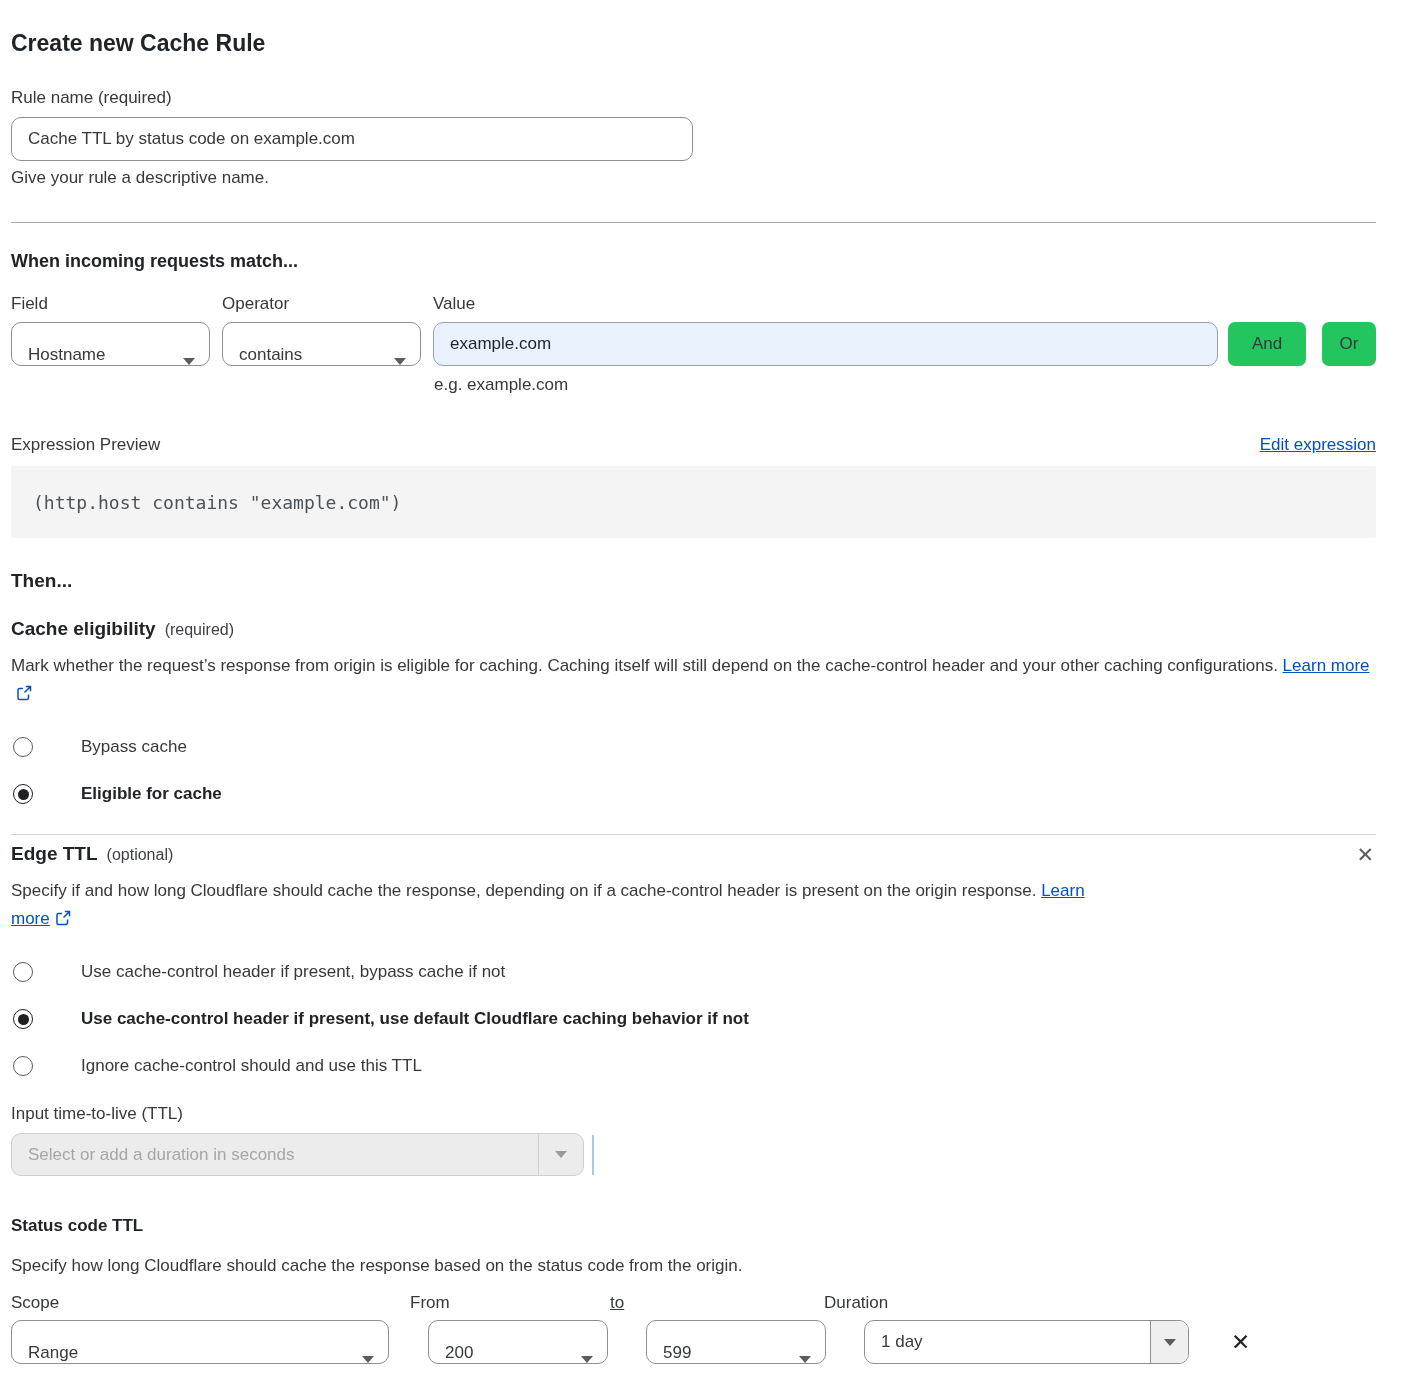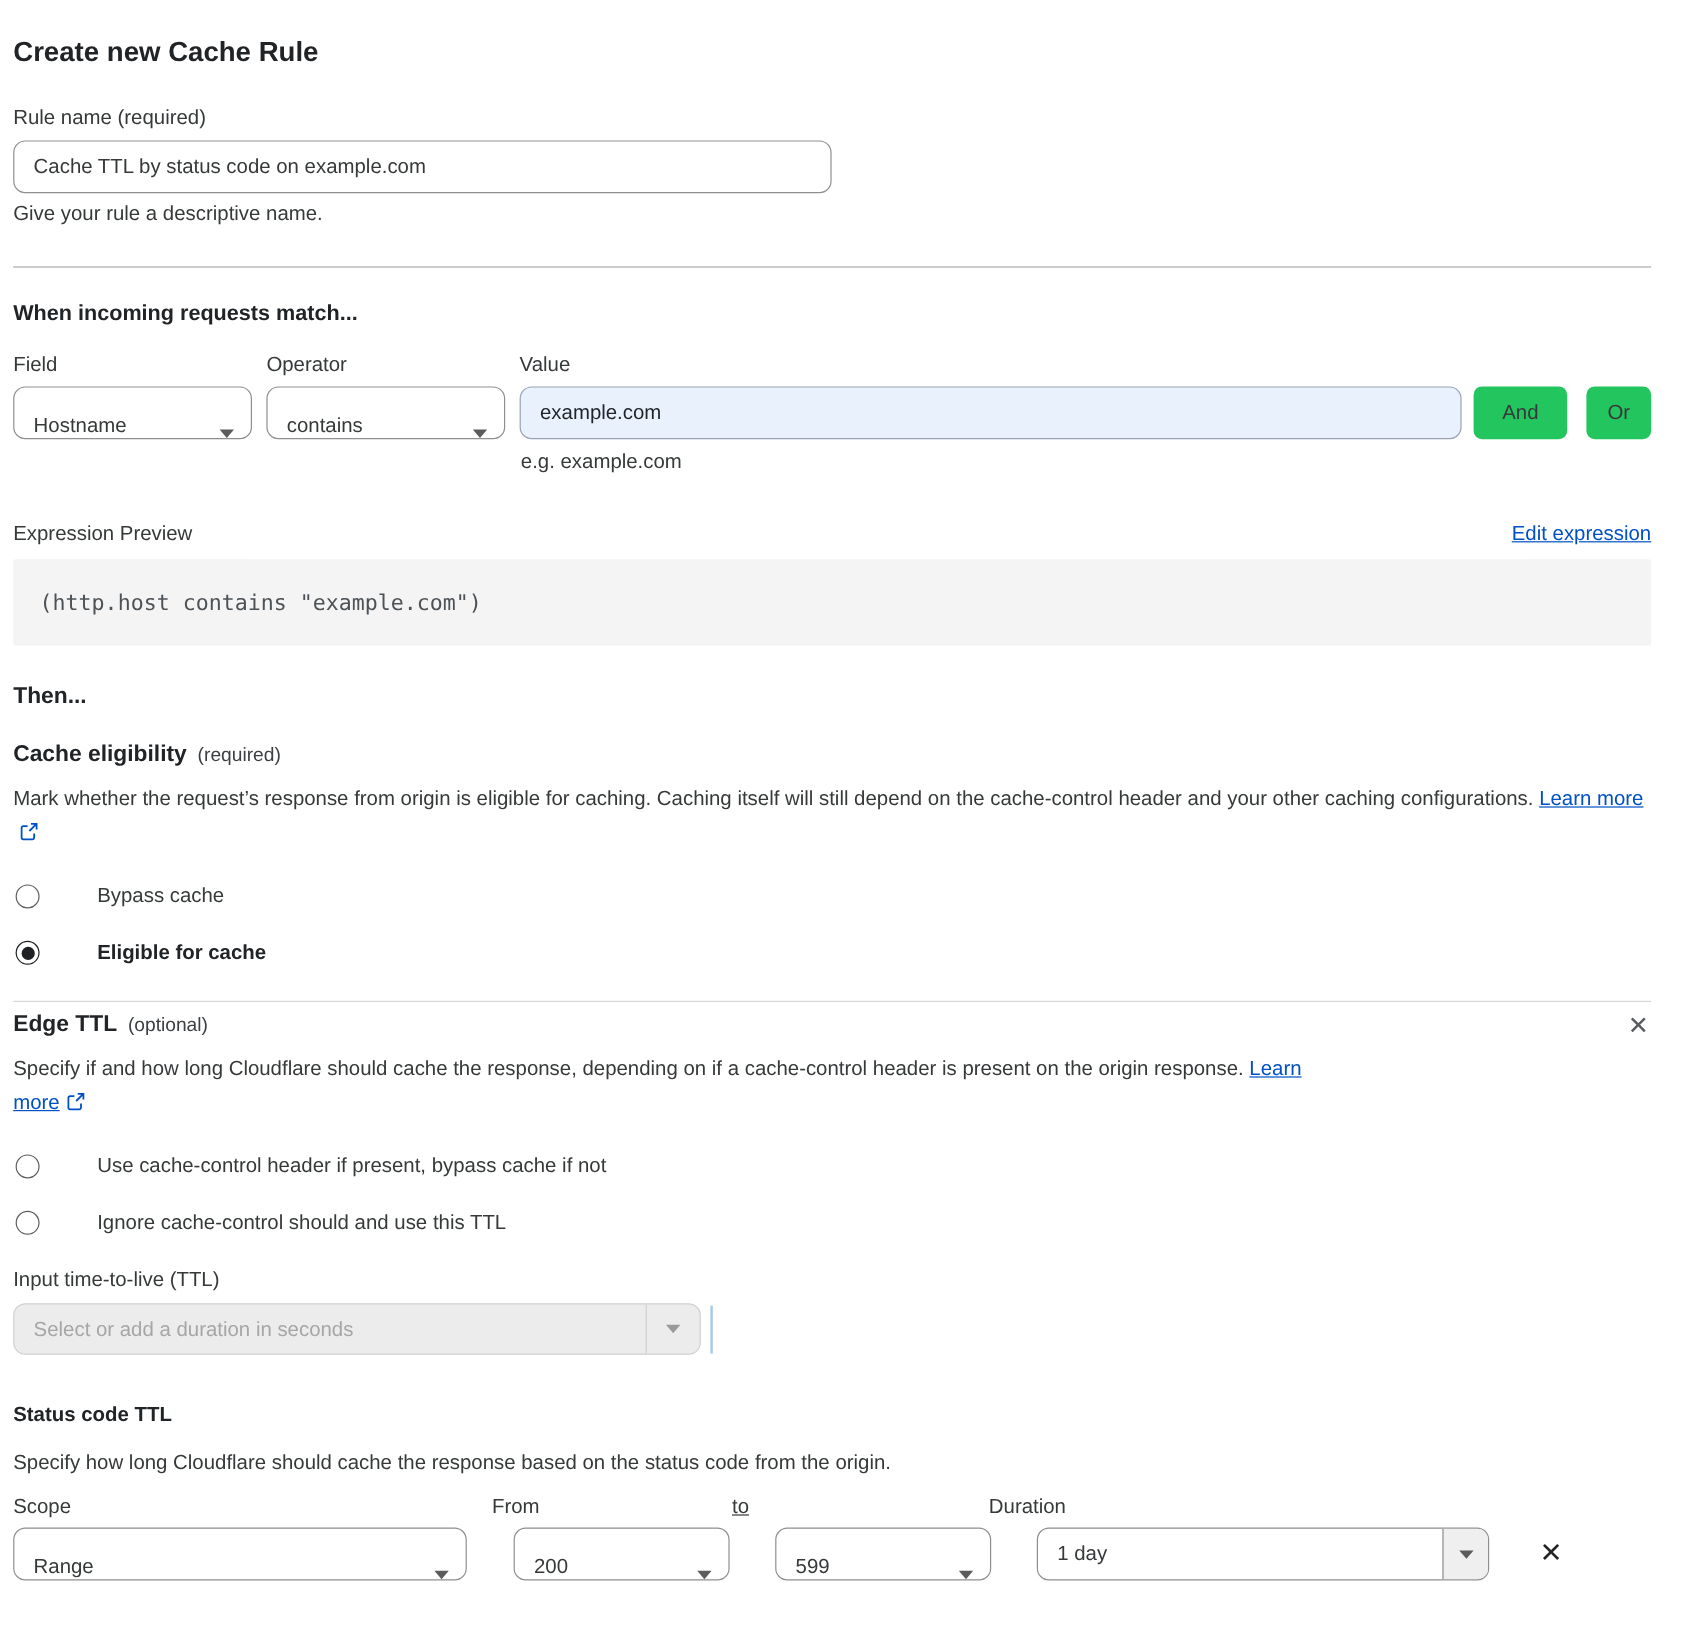--- a/index.html
+++ b/index.html
@@ -105,21 +105,21 @@
   .status-labels { display: flex; margin-top: 13px; }
   .status-labels .sl-scope { width: 399px; }
   .status-labels .sl-from { width: 200px; }
   .status-labels .sl-to { width: 200px; text-decoration: underline; }
   .status-labels .sl-dur { padding-left: 14px; }
   .status-row { display: flex; margin-top: 7px; align-items: center; gap: 18px; }
   .w-scope { width: 378px; margin-right: 21px; }
   .w-from { width: 180px; margin-right: 20px; }
   .w-to { width: 180px; margin-right: 20px; }
   .dur-select {
-    width: 377px; height: 44px; border: 1px solid #8f8f8f; border-radius: 10px;
+    width: 325px; height: 44px; border: 1px solid #8f8f8f; border-radius: 10px;
     background: #fff; display: flex; align-items: stretch; overflow: hidden; cursor: pointer;
   }
   .dur-select .sel-text { flex: 1; display: flex; align-items: center; padding-left: 16px; font-size: 17px; color: #36393a; }
   .dur-select .arrow-cell { width: 38px; border-left: 1px solid #8f8f8f; background: #efefef; display: flex; align-items: center; justify-content: center; }
   .delete-x {
     background: none; border: none; cursor: pointer; margin-left: 24px;
     font-size: 23px; color: #212427; line-height: 1; font-family: "DejaVu Sans", sans-serif;
   }
 </style>
 </head>
@@ -194,20 +194,24 @@
 
   <p class="desc narrow" style="margin-top:9px;"><span>Specify if and how long Cloudflare should cache the response, depending on if a cache-control header is present on the origin response.</span>
     <a class="link">Learn more</a><span class="ext-icon"><svg width="16" height="16" viewBox="0 0 16 16">
           <path fill="none" stroke="#0051c3" stroke-width="1.5" d="M12.5 9.5v3.5a1.5 1.5 0 0 1-1.5 1.5H3.5A1.5 1.5 0 0 1 2 13V5a1.5 1.5 0 0 1 1.5-1.5H7"></path>
           <path fill="none" stroke="#0051c3" stroke-width="1.5" d="M8.5 7.5 14 2M9.8 1.5h4.7v4.7"></path>
         </svg></span></p>
 
   <div class="option-row">
     <span class="radio"></span>
     <span class="option-label">Use cache-control header if present, bypass cache if not</span>
+  </div>
+  <div class="option-row">
+    <span class="radio checked"></span>
+    <span class="option-label bold">Use cache-control header if present, use default Cloudflare caching behavior if not</span>
   </div>
   <div class="option-row">
     <span class="radio"></span>
     <span class="option-label">Ignore cache-control should and use this TTL</span>
   </div>
 
   <label class="field-label ttl-label">Input time-to-live (TTL)</label>
   <div class="ttl-select-row">
     <div class="disabled-select">
       <span class="ph">Select or add a duration in seconds</span>

